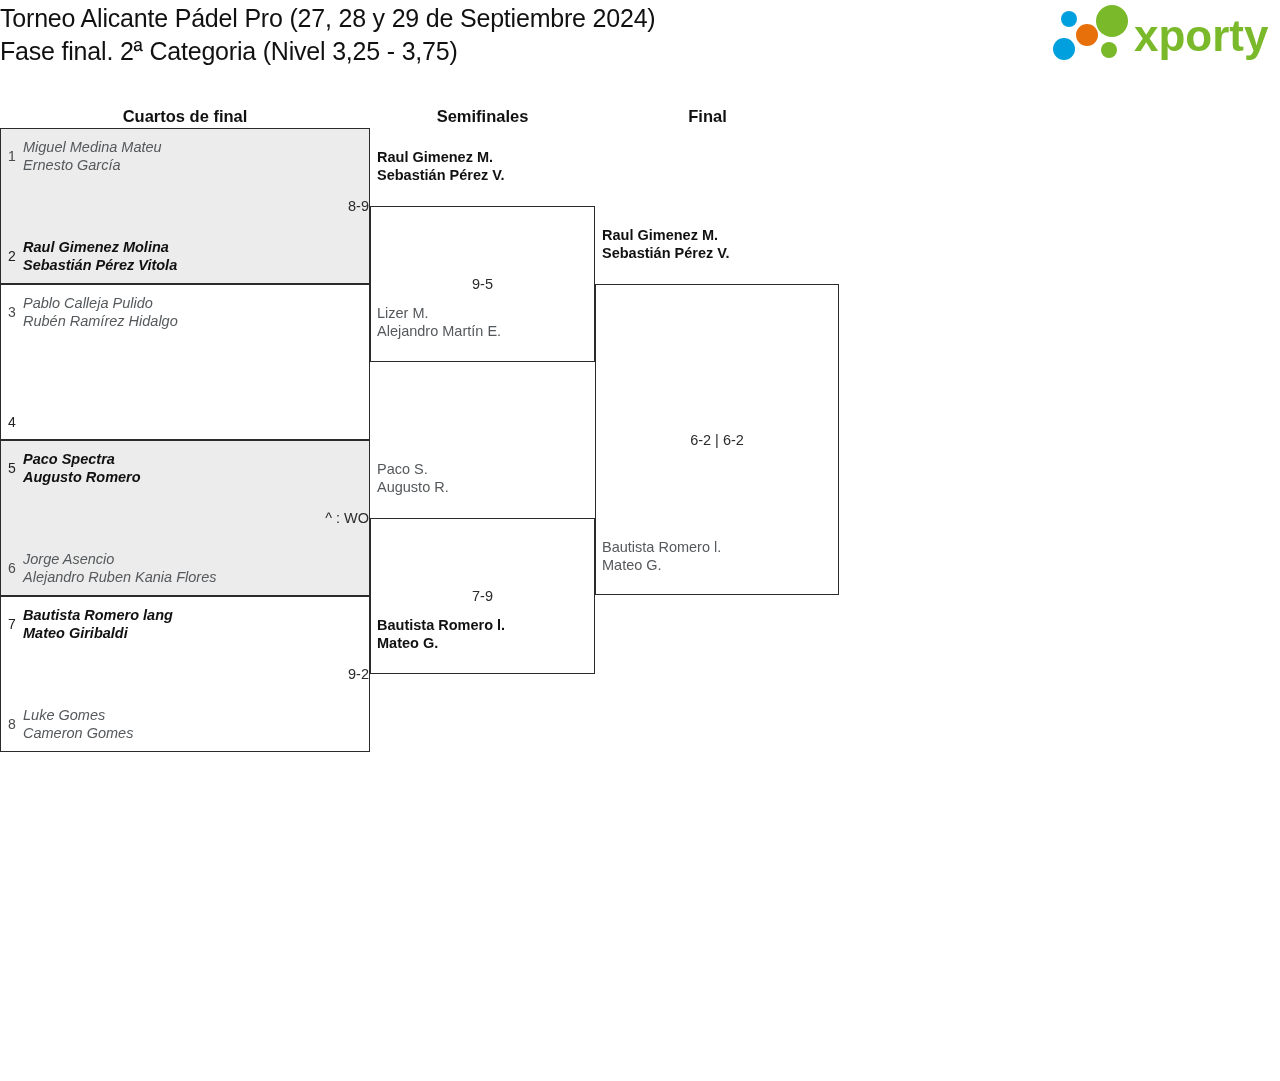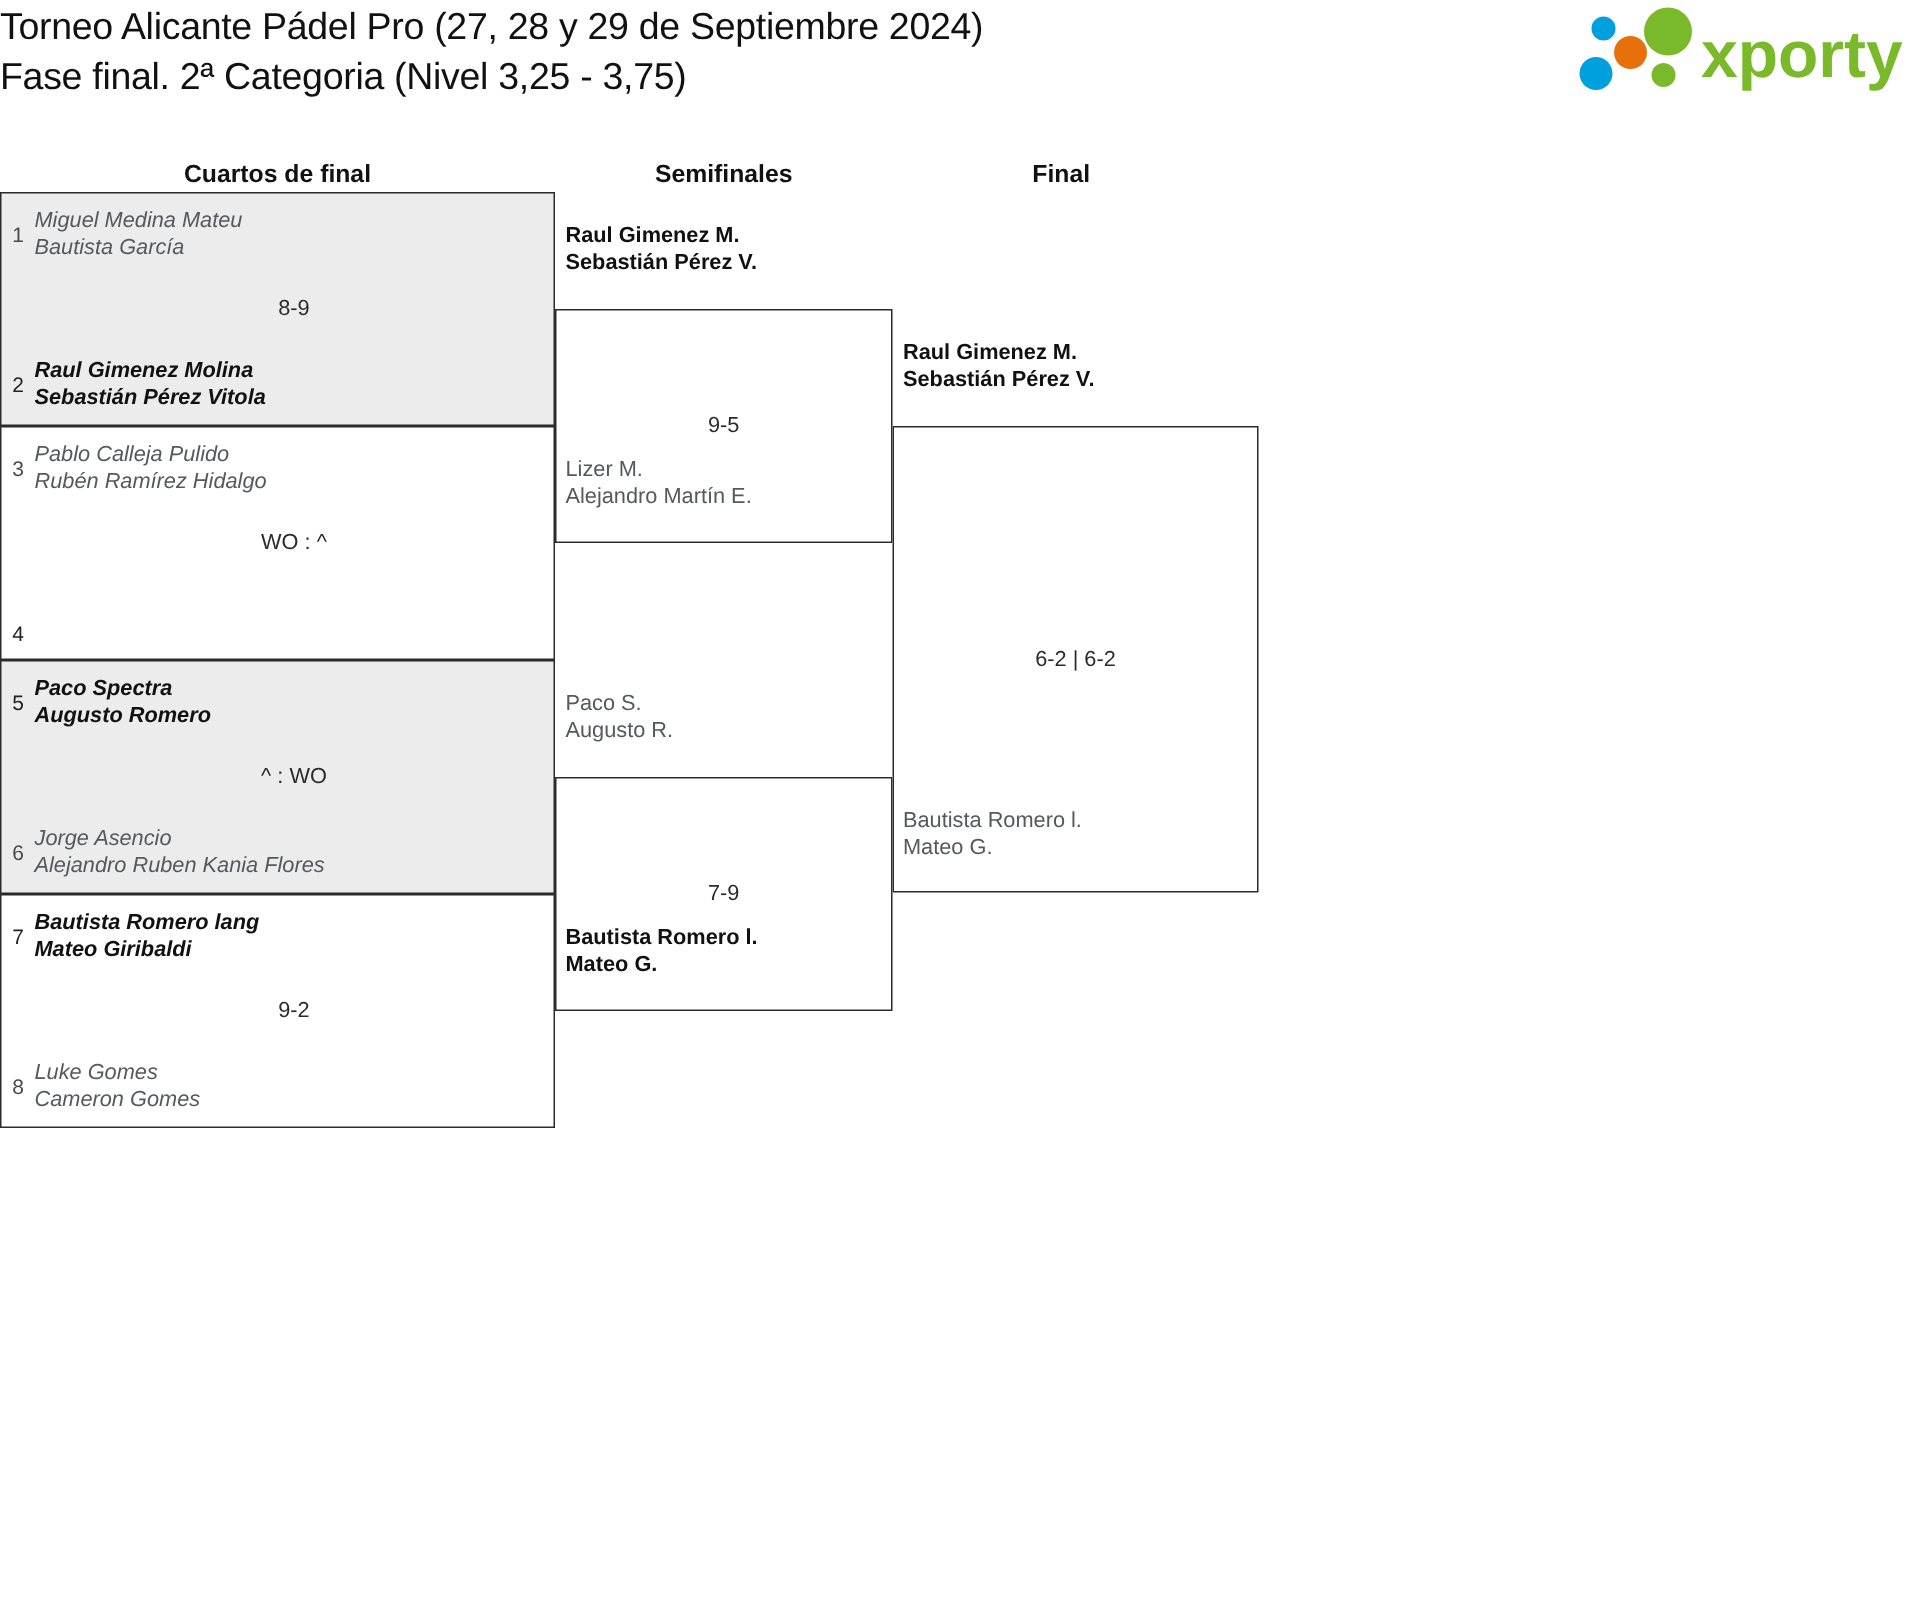--- a/index.html
+++ b/index.html
@@ -121,21 +121,21 @@
     position: absolute;
     font-size: 14.5px;
     color: #2b2b2b;
     white-space: nowrap;
   }
   .qf .score {
     left: 22px;
     right: 0px;
     top: 50%;
     transform: translateY(-50%);
-    text-align: center;
+    text-align: right;
   }
   .sf .score, .fn .score {
     left: 0px;
     right: 0px;
     top: 50%;
     transform: translateY(-50%);
     text-align: center;
   }
 
   
@@ -184,42 +184,41 @@
 <div class="round-head r2">Semifinales</div>
 <div class="round-head r3">Final</div>
 
 <div class="bracket">
 
   <div class="match qf m1 shaded">
     <div class="team top loser">
       <span class="seed">1</span>
       <span class="names">
         <span class="n">Miguel Medina Mateu</span>
-        <span class="n">Bautista García</span>
+        <span class="n">Ernesto García</span>
       </span>
     </div>
     <div class="score">8-9</div>
     <div class="team bottom winner">
       <span class="seed">2</span>
       <span class="names">
         <span class="n">Raul Gimenez Molina</span>
         <span class="n">Sebastián Pérez Vitola</span>
       </span>
     </div>
   </div>
 
   <div class="match qf m2 plain">
     <div class="team top loser">
       <span class="seed">3</span>
       <span class="names">
         <span class="n">Pablo Calleja Pulido</span>
         <span class="n">Rubén Ramírez Hidalgo</span>
       </span>
     </div>
-    <div class="score">WO : ^</div>
     <div class="team bottom winner">
       <span class="seed">4</span>
     </div>
   </div>
 
   <div class="match qf m3 shaded">
     <div class="team top winner">
       <span class="seed">5</span>
       <span class="names">
         <span class="n">Paco Spectra</span>

